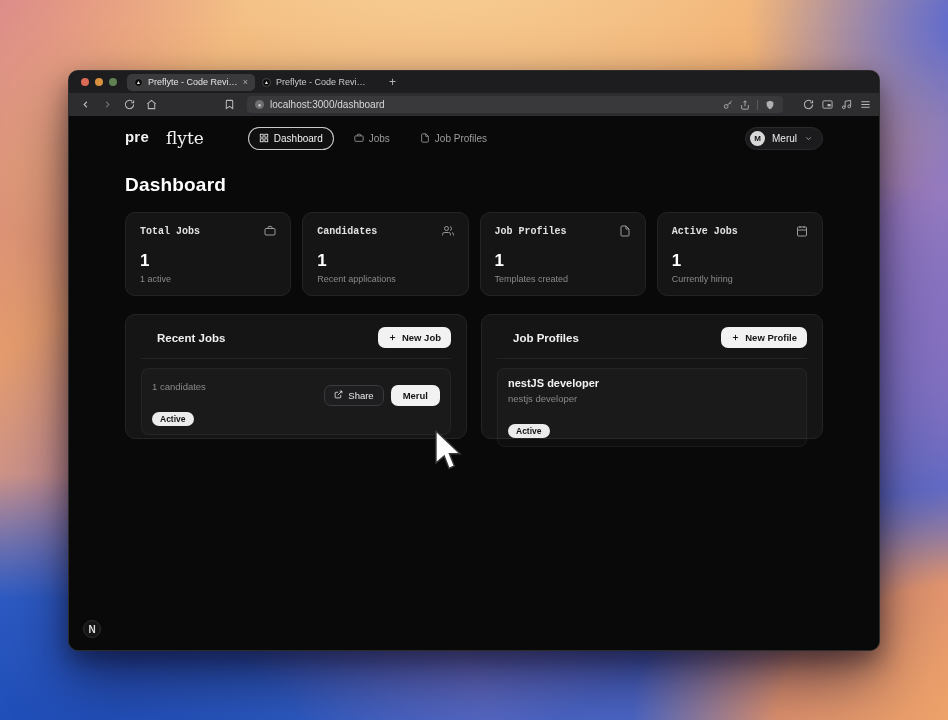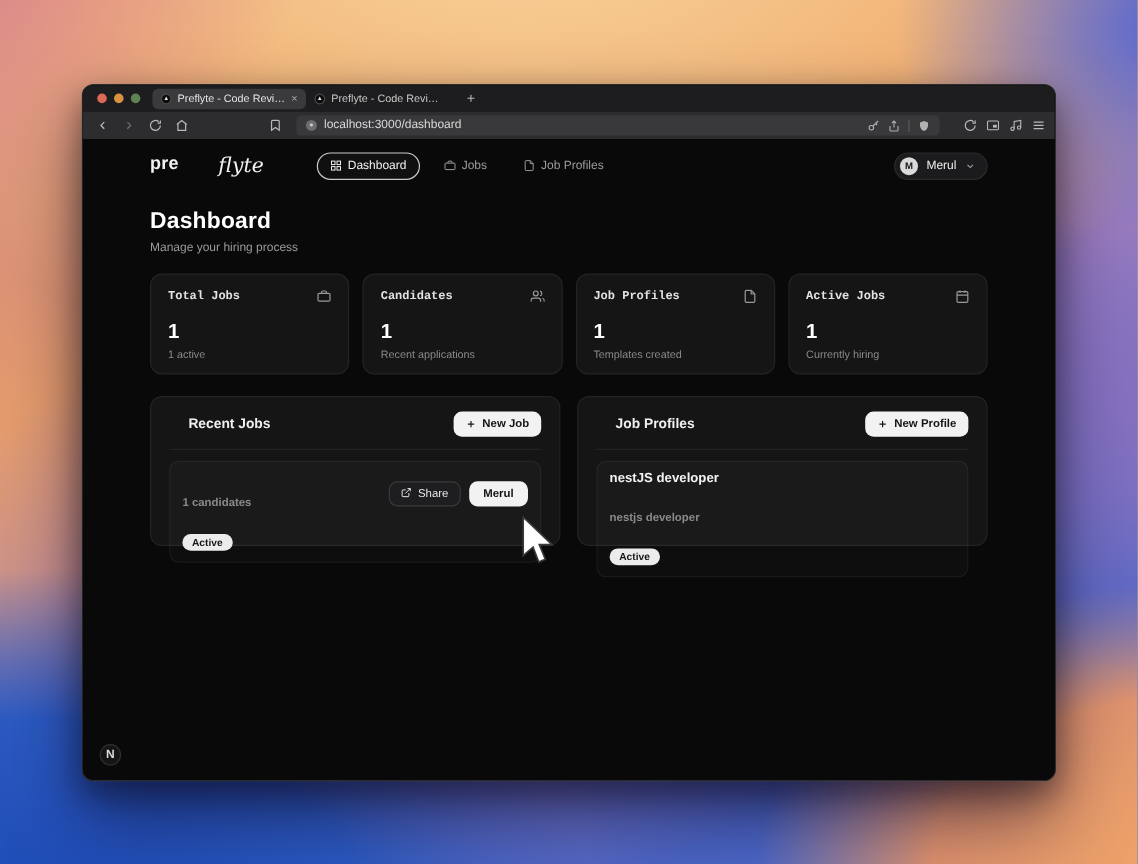--- a/index.html
+++ b/index.html
@@ -57,21 +57,21 @@
   .tb-right{ display:flex; align-items:center; gap:8px; margin-left:auto; color:#b9b9b9; }
   .tb-right svg{ width:11px; height:11px; }
 
   
   .content{ position:relative; height:536px; background:#090909; color:#fff; }
   .page-inner{ width:698px; margin:0 auto; }
 
   .appheader{ display:flex; align-items:center; height:38px; padding-top:6px; }
   .logo{ display:flex; align-items:flex-start; color:#f2f2f2;gap:16px; }
   .logo .pre{ font-size:15px; font-weight:700; letter-spacing:.2px; }
-  .logo .flyte{ font-family:"DejaVu Serif", serif; font-style:italic; font-size:17px; margin-left:17px; }
+  .logo .flyte{ font-family:"DejaVu Serif", serif; font-size:17px; margin-left:1px; }
   .nav{ display:flex; align-items:center; gap:10px; margin-left:44px; }
   .nav-item{ display:flex; align-items:center; gap:5px; font-size:10px; color:#9c9c9c; padding:5px 10px; border-radius:999px; }
   .nav-item svg{ width:10px; height:10px; }
   .nav-item.active{ color:#f1f1f1; border:1px solid rgba(235,235,235,.85); background:#101010; }
   .userpill{ margin-left:auto; display:flex; align-items:center; gap:7px; background:#1b1b1d;
              border:1px solid #2a2a2c; border-radius:999px; padding:3px 9px 3px 4px; }
   .avatar{ width:15px; height:15px; border-radius:50%; background:#d9d9d9; color:#141414;
            font-size:8px; font-weight:700; display:flex; align-items:center; justify-content:center; }
   .username{ font-size:10px; color:#ededed; }
   .userpill svg{ width:9px; height:9px; color:#a6a6a6; }
@@ -91,21 +91,21 @@
   .panel{ flex:1; height:125px; background:#151515; border:1px solid #242424; border-radius:10px; padding:12px 15px; }
   .panel-head{ display:flex; align-items:center; justify-content:space-between;margin-left:16px; }
   .panel-title{ font-size:11.5px; font-weight:600; color:#f0f0f0; }
   .btn-light{ display:flex; align-items:center; gap:5px; background:#f2f2f2; color:#141414;
               font-size:9.5px; font-weight:600; border:none; border-radius:7px; padding:5px 10px; }
   .btn-light svg{ width:9px; height:9px; }
   .panel-div{ height:1px; background:#232323; margin-top:10px; }
   .item{ position:relative; margin-top:9px; background:rgba(255,255,255,.025);
          border:1px solid rgba(255,255,255,.05); border-radius:8px; padding:8px 10px; min-height:58px; }
   .item-title{ font-size:11px; font-weight:600; color:#f2f2f2; }
-  .item-sub{ font-size:9.5px; color:#8a8a8a; margin-top:21px;font-weight:bold; }
+  .item-sub{ font-size:9.5px; color:#8a8a8a; margin-top:4px; }
   .badge{ display:inline-block; background:#ececec; color:#141414; font-size:8.5px; font-weight:700;
           padding:2px 8px; border-radius:999px; margin-top:20px; }
   .item-actions{ position:absolute; right:10px; top:16px; display:flex; gap:7px; }
   .btn-dark{ display:flex; align-items:flex-start; gap:5px; background:#1e1e20; color:#e8e8e8;
              border:1px solid #3a3a3c; border-radius:7px; padding:4px 9px; font-size:9.5px; }
   .btn-dark svg{ width:9px; height:9px; }
   .btn-view{ background:#f2f2f2; color:#141414; border:none; border-radius:7px; padding:4px 12px;
              font-size:9.5px; font-weight:600; }
 
   .dev-badge{ position:absolute; left:14px; bottom:14px; width:18px; height:18px; border-radius:50%;
@@ -249,21 +249,20 @@
           <div class="userpill">
             <span class="avatar">M</span>
             <span class="username">Merul</span>
             <svg viewBox="0 0 24 24" fill="none" stroke="currentColor" stroke-width="2.4">
                 <polyline points="6 9 12 15 18 9"></polyline>
               </svg>
           </div>
         </div>
 
         <h1 class="page-title">Dashboard</h1>
-        <div class="page-sub">Manage your hiring process</div>
 
         <div class="stats">
           <div class="stat-card">
             <div class="stat-top">
               <span class="stat-label">Total Jobs</span>
               <svg viewBox="0 0 24 24" fill="none" stroke="currentColor" stroke-width="2">
                   <rect x="2" y="7" width="20" height="13" rx="2"></rect>
                   <path d="M16 7V5a2 2 0 0 0-2-2h-4a2 2 0 0 0-2 2v2"></path>
                 </svg>
             </div>

